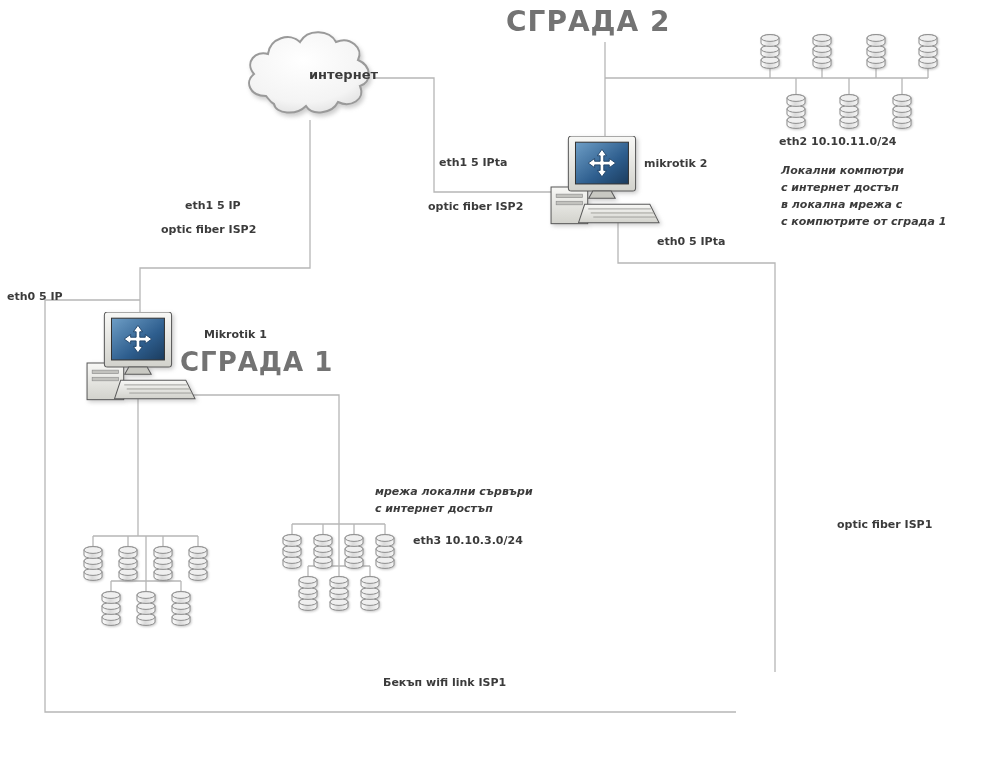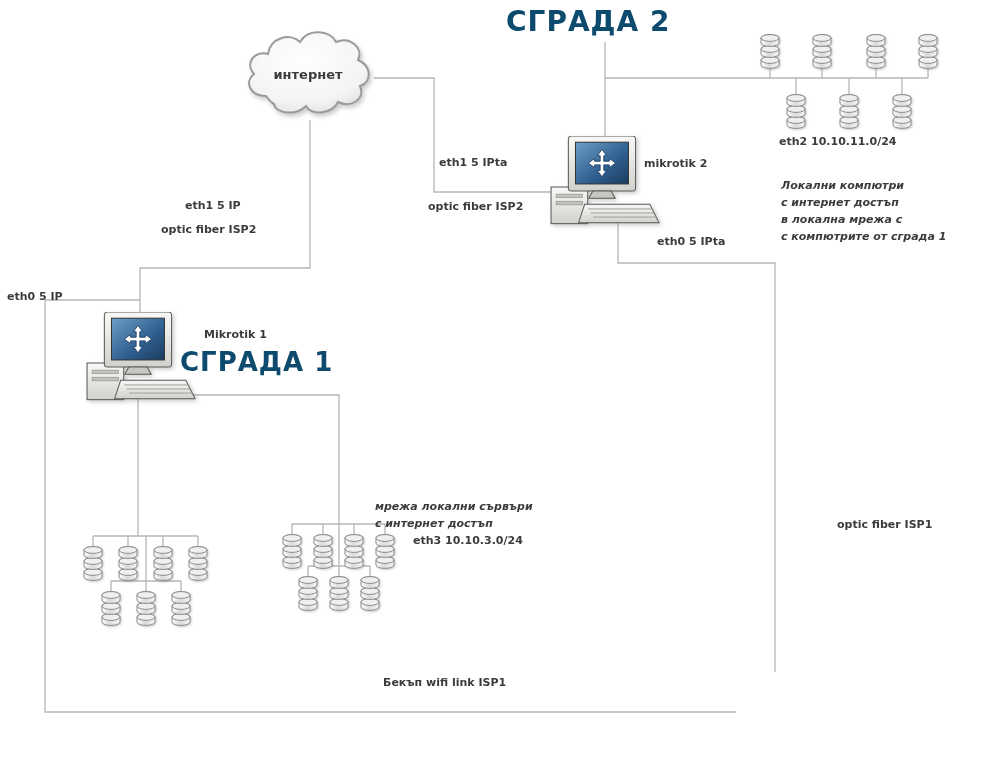--- a/index.html
+++ b/index.html
@@ -2,25 +2,25 @@
 <html><head>
 <meta charset="utf-8">
 <style>
   * { margin:0; padding:0; box-sizing:border-box; }
   html,body { background:#ffffff; }
   body { font-family:"DejaVu Sans","Liberation Sans",sans-serif; }
   .canvas { position:relative; width:992px; height:759px; background:#ffffff; overflow:hidden; }
   .wires { position:absolute; left:0; top:0; }
   .lbl { position:absolute; font-size:11px; font-weight:bold; color:#3b3b3b;
          white-space:pre-line; line-height:1.55; }
-  .lbl.italic { font-style:italic;margin-top:15px; }
-  .title { position:absolute; font-weight:bold; color:#0c4a6e; letter-spacing:1px; }
+  .lbl.italic { font-style:italic; }
+  .title { position:absolute; font-weight:bold; color:#737373; letter-spacing:1px; }
   .title.b2 { font-size:28px; }
   .title.b1 { font-size:26px;text-align:right; }
-  .cloud { position:absolute; display:flex; align-items:center; justify-content:center; }
+  .cloud { position:absolute; display:flex; align-items:center; justify-content:flex-end; }
   .cloud > svg { position:absolute; left:0; top:0; width:100%; height:100%;
                  filter:drop-shadow(2px 3px 2px rgba(110,110,110,.35)); }
   .cloud .cl-label { position:relative; font-size:13px; font-weight:bold; color:#3b3b3b; }
   .router { position:absolute; filter:drop-shadow(2px 2px 2px rgba(110,110,110,.35)); }
   .disk { position:absolute; width:24px; height:38px;
           filter:drop-shadow(1.5px 1.5px 1px rgba(120,120,120,.4)); }
 </style>
 </head>
 <body>
 

